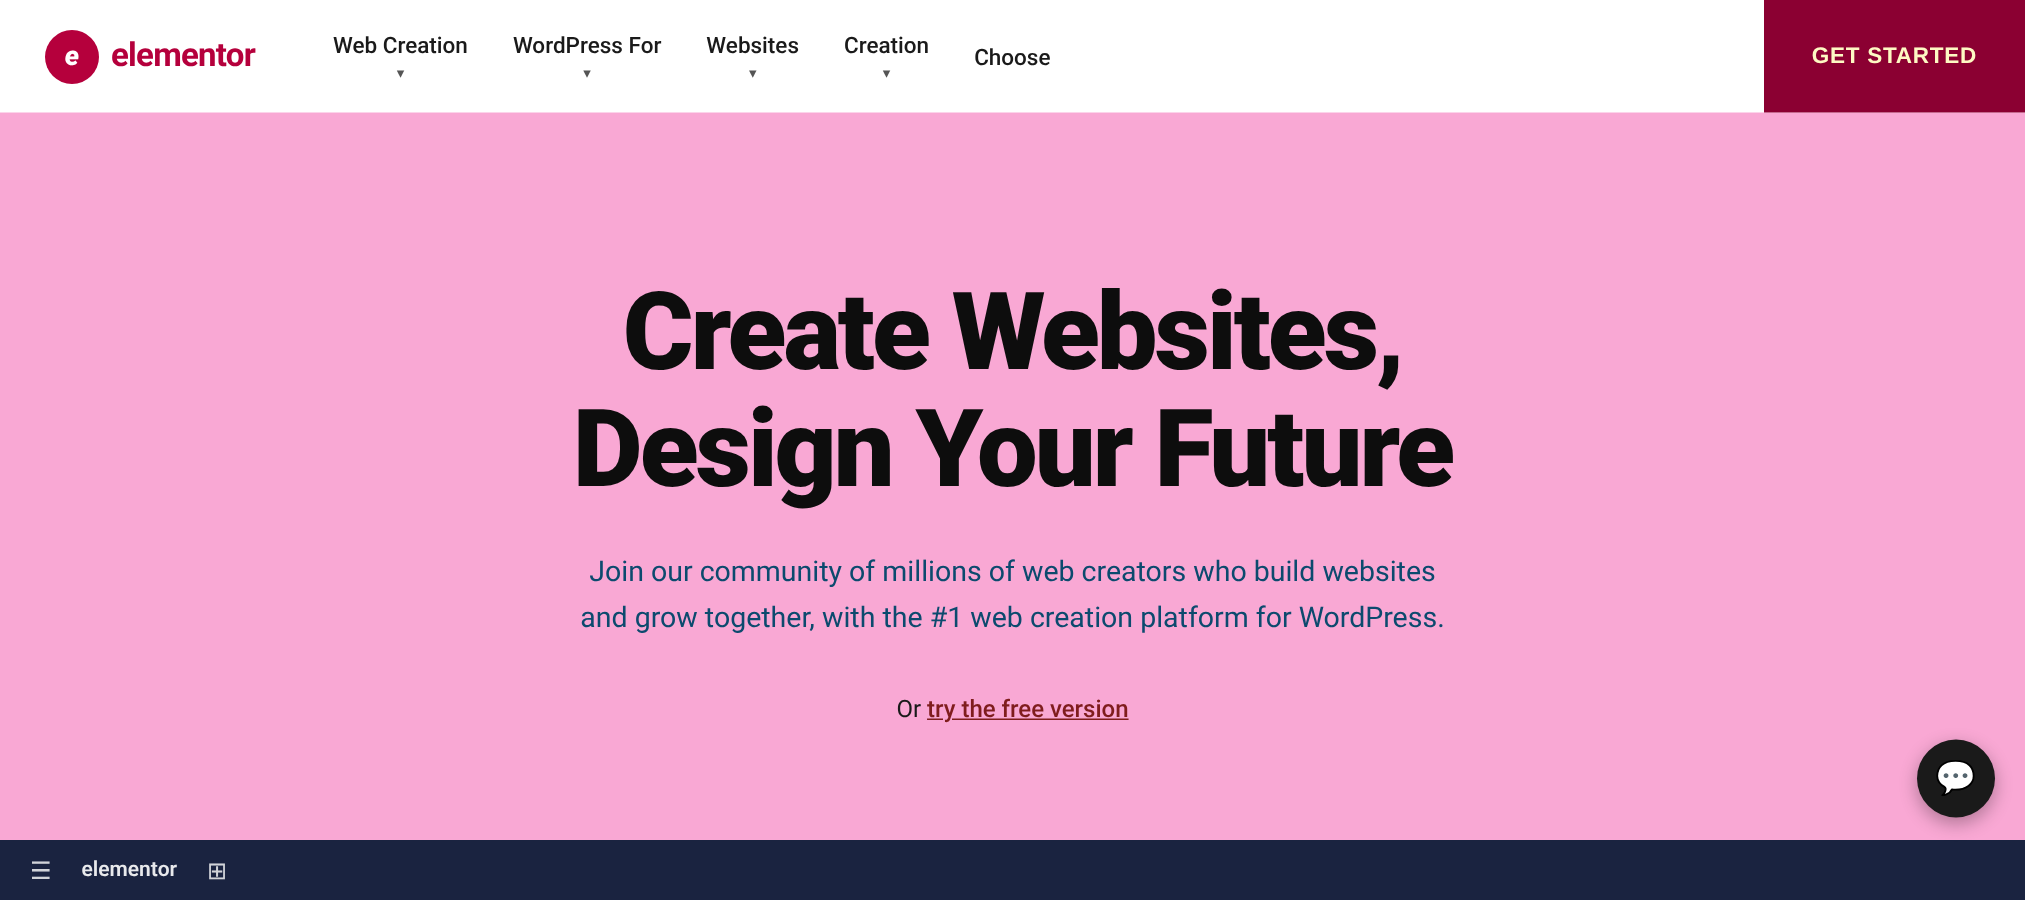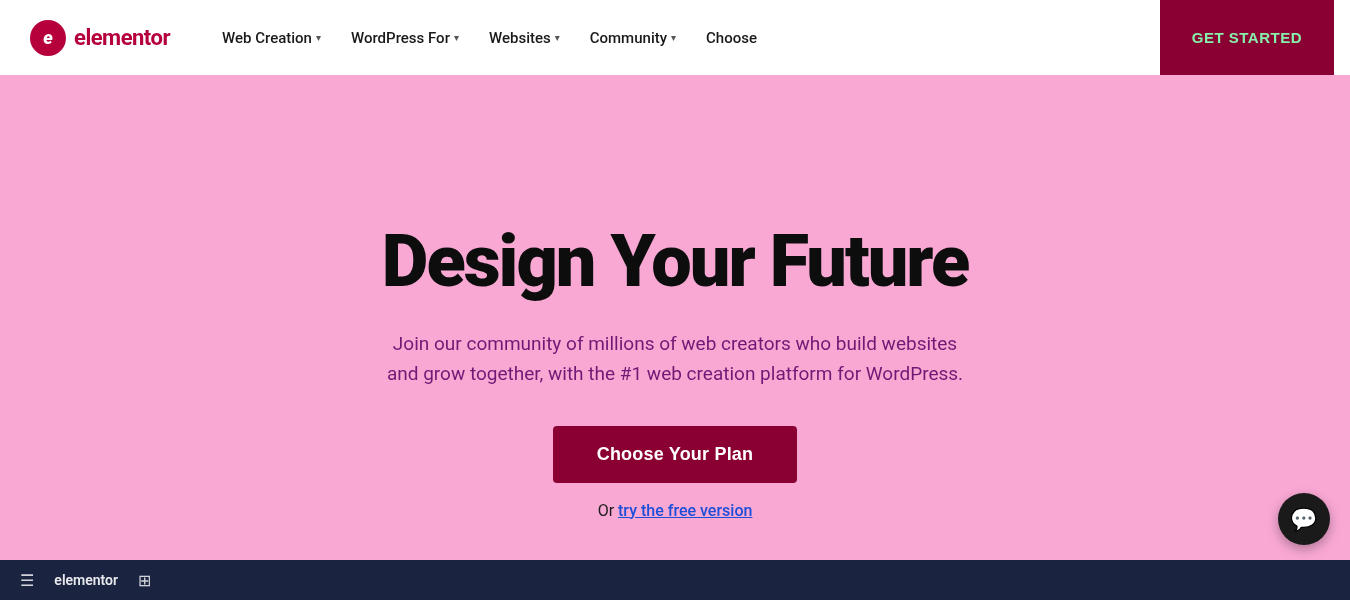--- a/index.html
+++ b/index.html
@@ -67,20 +67,21 @@
       display: flex;
       align-items: center;
       gap: 4px;
       padding: 8px 12px;
       color: #1a1a1a;
       font-size: 15px;
       font-weight: 500;
       cursor: pointer;
       border-radius: 4px;
       text-decoration: none;
+      flex-direction: column;
     }
 
     .nav-chevron {
       font-size: 10px;
       color: #555;
     }
 
     .navbar-actions {
       display: flex;
       align-items: center;
@@ -91,32 +92,32 @@
       color: #1a1a1a;
       font-size: 15px;
       font-weight: 600;
       cursor: pointer;
       letter-spacing: 0.5px;
       text-decoration: none;
     }
 
     .get-started-btn {
       background: #8b0032;
-      color: #86efac;
+      color: #fef9c3;
       font-size: 15px;
       font-weight: 700;
       padding: 16px 32px;
       height: 75px;
       display: flex;
       align-items: center;
       cursor: pointer;
       letter-spacing: 0.5px;
       border: none;
       position: absolute;
-      right: 16px;
+      right: 0;
       top: 0;
       text-transform: uppercase;
     }
 
     
     .hero {
       background: #f9a8d4;
       display: flex;
       flex-direction: column;
       align-items: center;
@@ -130,21 +131,21 @@
       font-size: 72px;
       font-weight: 900;
       color: #0d0d0d;
       line-height: 1.08;
       margin-bottom: 28px;
       letter-spacing: -2px;
     }
 
     .hero-subtitle {
       font-size: 19px;
-      color: #701a75;
+      color: #0c4a6e;
       line-height: 1.6;
       margin-bottom: 36px;
       max-width: 620px;
     }
 
     .choose-plan-btn {
       background: #8b0032;
       color: white;
       font-size: 18px;
       font-weight: 700;
@@ -155,21 +156,21 @@
       margin-bottom: 18px;
       letter-spacing: 0.2px;
     }
 
     .free-version-text {
       font-size: 16px;
       color: #1a1a1a;
     }
 
     .free-version-link {
-      color: #1d4ed8;
+      color: #7f1d1d;
       text-decoration: underline;
       font-weight: 500;
       cursor: pointer;
     }
 
     
     .bottom-bar {
       background: #1a2340;
       height: 40px;
       display: flex;
@@ -231,43 +232,42 @@
     </a>
     <a class="nav-item" href="#">
       <span>WordPress For</span>
       <span class="nav-chevron">▾</span>
     </a>
     <a class="nav-item" href="#">
       <span>Websites</span>
       <span class="nav-chevron">▾</span>
     </a>
     <a class="nav-item" href="#">
-      <span>Community</span>
+      <span>Creation</span>
       <span class="nav-chevron">▾</span>
     </a>
     <a class="nav-item" href="#">
       <span>Choose</span>
     </a>
   </div>
 
   <div class="navbar-actions">
     <a class="login-btn" href="#">LOGIN</a>
     <button class="get-started-btn">GET STARTED</button>
   </div>
 </nav>
 
 <section class="hero">
   <h1 class="hero-title">
-    <br>
+    <span>Create Websites,</span><br>
     <span>Design Your Future</span>
   </h1>
   <p class="hero-subtitle">
     Join our community of millions of web creators who build websites<br>and grow together, with the #1 web creation platform for WordPress.
   </p>
-  <button class="choose-plan-btn">Choose Your Plan</button>
   <p class="free-version-text">
     <span>Or</span>
     <a class="free-version-link" href="#">try the free version</a>
   </p>
 </section>
 
 <div class="bottom-bar">
   <span class="bottom-bar-icon">☰</span>
   <span class="bottom-bar-logo">elementor</span>
   <span class="bottom-bar-icon">⊞</span>

